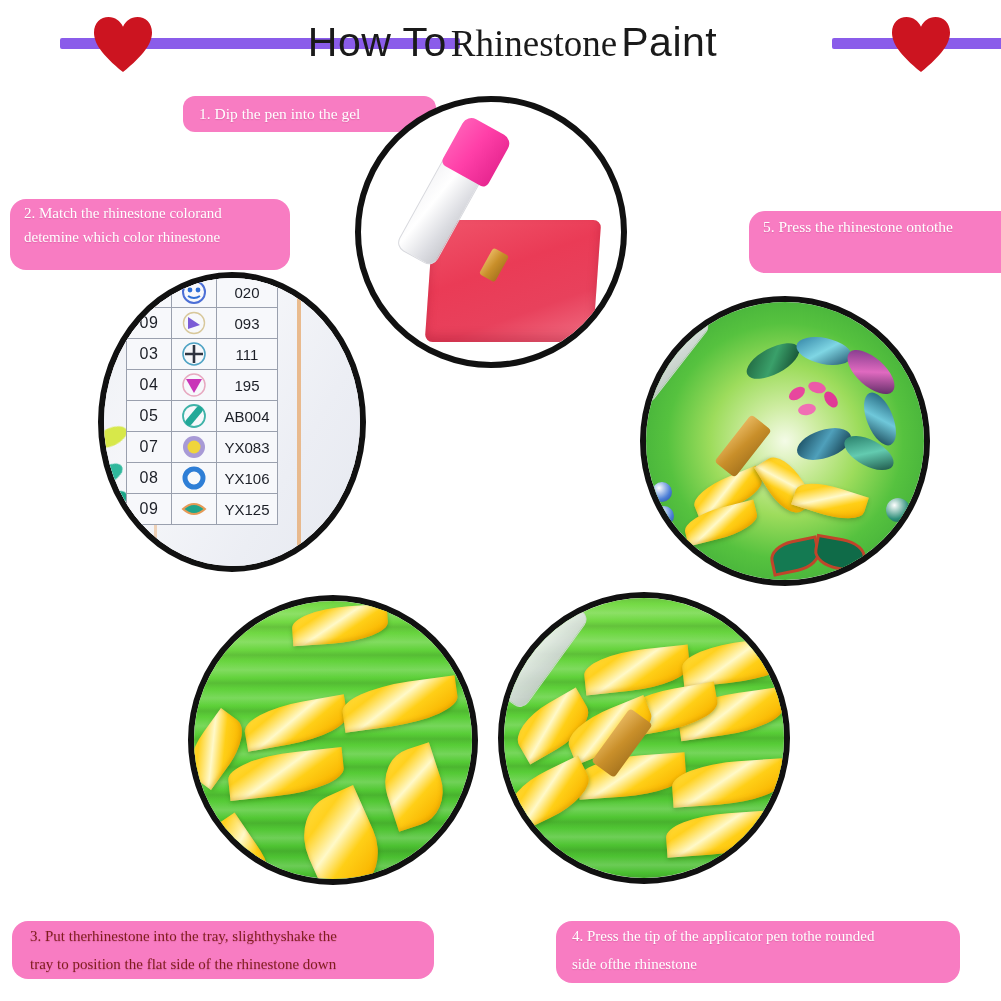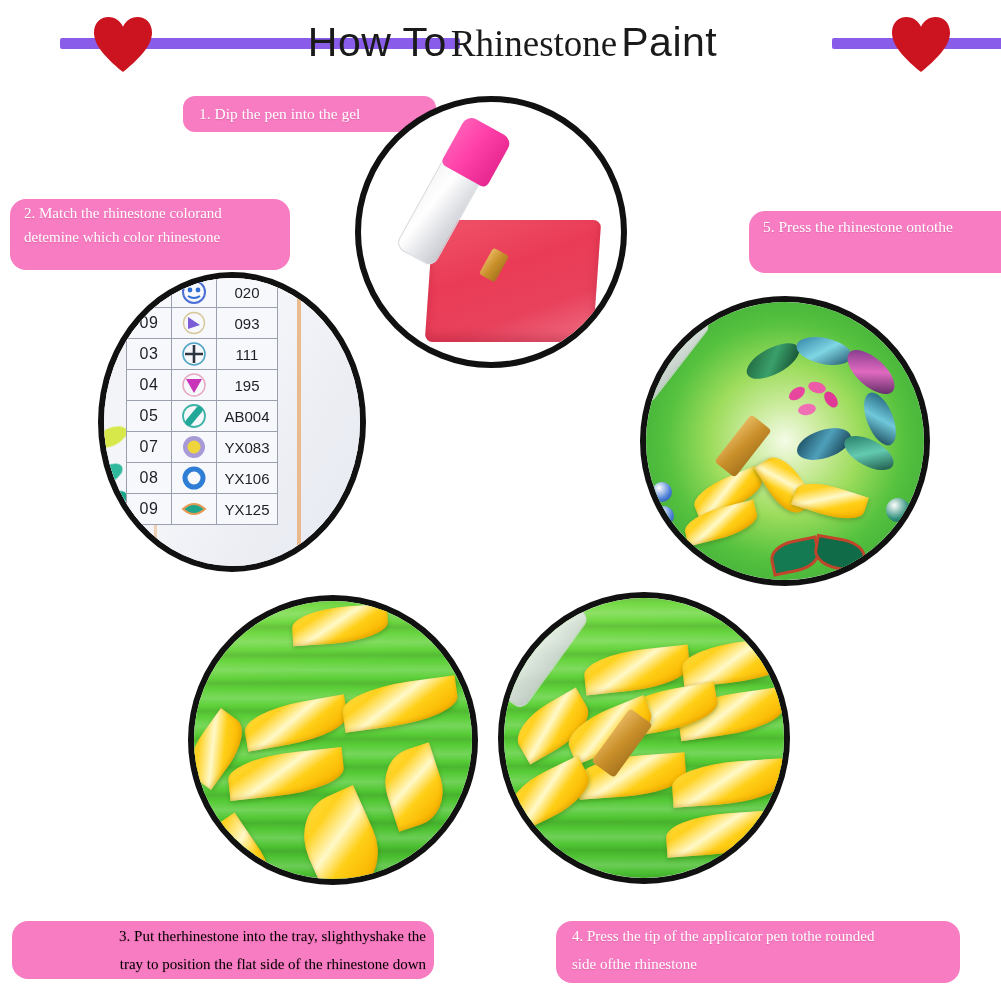--- a/index.html
+++ b/index.html
@@ -158,21 +158,21 @@
 
   <div class="plabel l2" style="background: rgb(248, 124, 194); color: rgb(255, 255, 255);">
     <span class="ln">2. Match the rhinestone colorand</span>
     <span class="ln">detemine which color rhinestone</span>
   </div>
 
   <div class="plabel l5" style="background: rgb(248, 124, 194); color: rgb(255, 255, 255);">
     <span class="ln">5.   Press the rhinestone ontothe</span>
   </div>
 
-  <div class="plabel l3" style="background: rgb(248, 124, 194); color: #000000; text-align: right;">
+  <div class="plabel l3" style="background: rgb(248, 124, 194); color: #7f1d1d;">
     <span class="ln">3. Put therhinestone into the tray,  slighthyshake the</span>
     <span class="ln"> tray to position the flat side of the rhinestone down</span>
   </div>
 
   <div class="plabel l4" style="background: rgb(248, 124, 194); color: rgb(255, 255, 255);">
     <span class="ln">4. Press the tip of the applicator pen tothe rounded</span>
     <span class="ln"> side ofthe rhinestone</span>
   </div>
 
   <div class="circ" id="c1" style="border-color: rgb(17, 17, 17);">

